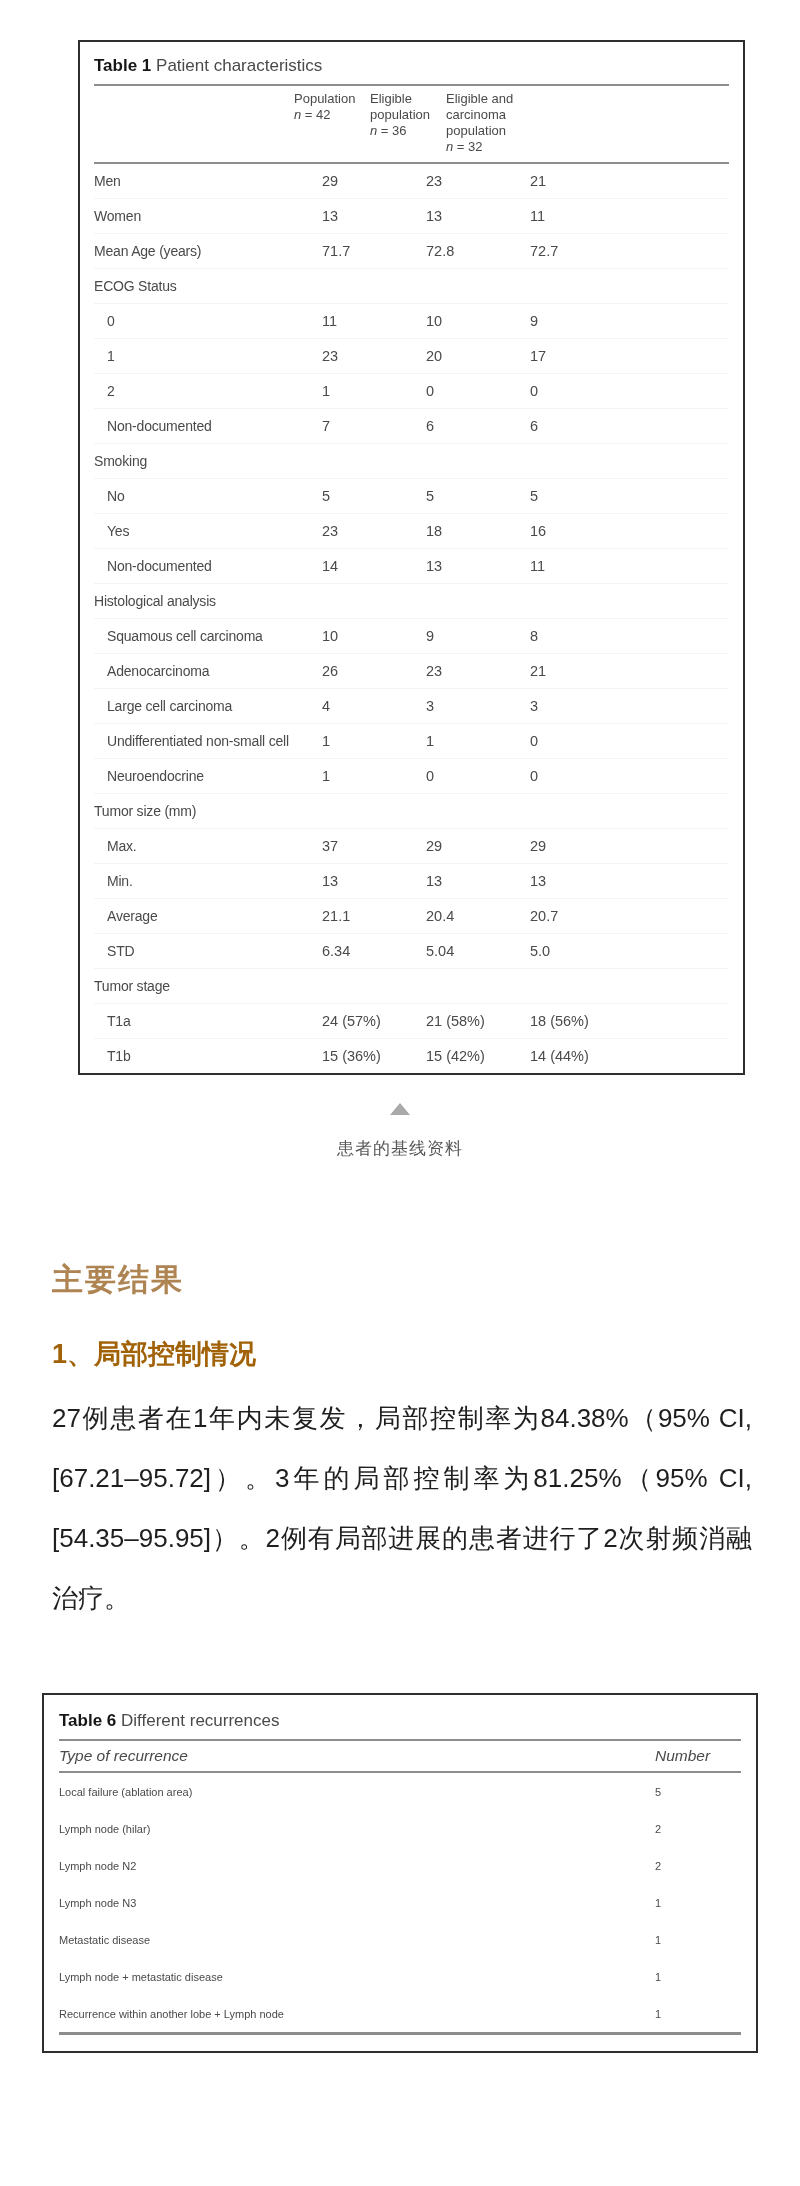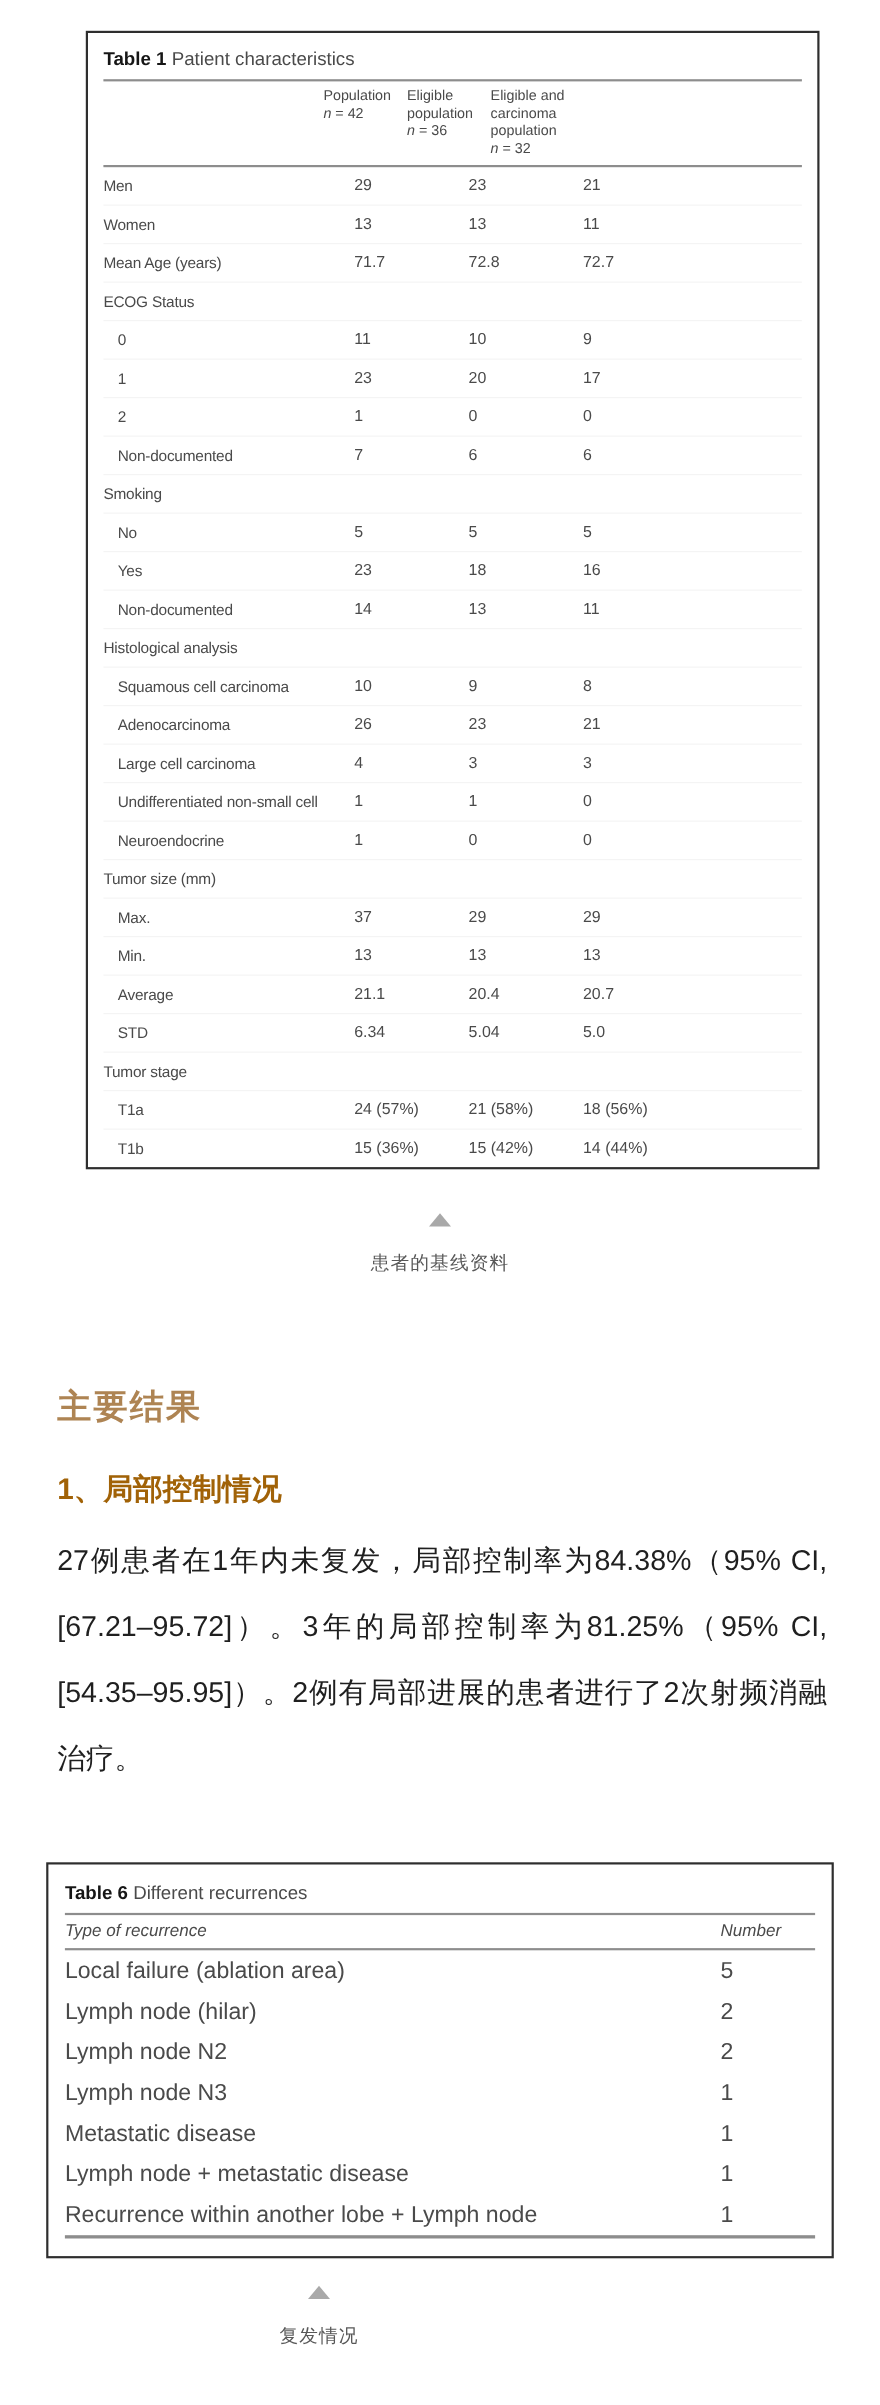--- a/index.html
+++ b/index.html
@@ -1,20 +1,20 @@
 <!DOCTYPE html>
 <html><head>
 <meta charset="utf-8">
 <style>
   html,body{margin:0;padding:0;background:#ffffff;}
   #page{position:relative;width:800px;height:2186px;background:#ffffff;overflow:hidden;
         font-family:"Liberation Sans",sans-serif;color:#474747;}
 
   
-  #table1{position:absolute;left:78px;top:28px;width:667px;height:1035px;
+  #table1{position:absolute;left:78px;top:40px;width:667px;height:1035px;
           border:2px solid #2e2e2e;box-sizing:border-box;padding:10px 14px 0 14px;overflow:hidden;}
   .t-title{font-size:17px;color:#4a4a4a;padding:4px 0 8px 0;}
   .t-title b{color:#161616;font-weight:bold;}
   .rule2{border-top:2px solid #8d8d8d;}
   .rule3{border-top:3px solid #8d8d8d;}
   .t1-grid{display:grid;grid-template-columns:192px 76px 76px auto;}
   #t1-header{padding:5px 0 7px 0;font-size:13px;line-height:16px;color:#4a4a4a;}
   .t1-hcell{padding-left:8px;}
   .t1-hcell .hname{display:block;max-width:110px;}
   .t1-hcell .nline{display:block;}
@@ -43,21 +43,21 @@
                font-weight:bold;color:#a16207;}
   #paragraph{position:absolute;left:52px;top:1388px;width:700px;font-size:26px;line-height:60px;
              color:#1f1f1f;text-align:justify;text-justify:inter-character;}
 
   
   #table3{position:absolute;left:42px;top:1693px;width:716px;height:360px;
           border:2px solid #2e2e2e;box-sizing:border-box;padding:12px 15px 0 15px;overflow:hidden;}
   .t3-hrow{display:flex;align-items:center;height:30px;font-size:15.5px;color:#4a4a4a;font-style:italic;}
   .t3-hlabel{flex:1;}
   .t3-hvalue{width:86px;text-align:left;}
-  .t3-row{display:flex;align-items:center;height:37px;font-size:21px;color:#4a4a4a;}
+  .t3-row{display:flex;align-items:center;height:37px;font-size:11px;color:#4a4a4a;}
   .t3-label{flex:1;}
   .t3-value{width:86px;}
 </style>
 </head>
 <body>
 
 <div id="page">
 
   <div id="table1">
     <div class="t-title"><b>Table 1</b><span> Patient characteristics</span></div>
@@ -283,18 +283,14 @@
           <div class="t3-value">1</div>
         </div>
         <div class="t3-row">
           <div class="t3-label">Recurrence within another lobe + Lymph node</div>
           <div class="t3-value">1</div>
         </div>
       </div>
     <div class="rule3"></div>
   </div>
 
-  <div id="caption2" class="figure-caption">
-    <div class="tri"></div>
-    <div class="cap-text">复发情况</div>
-  </div>
 
 </div>
 
 </body></html>

